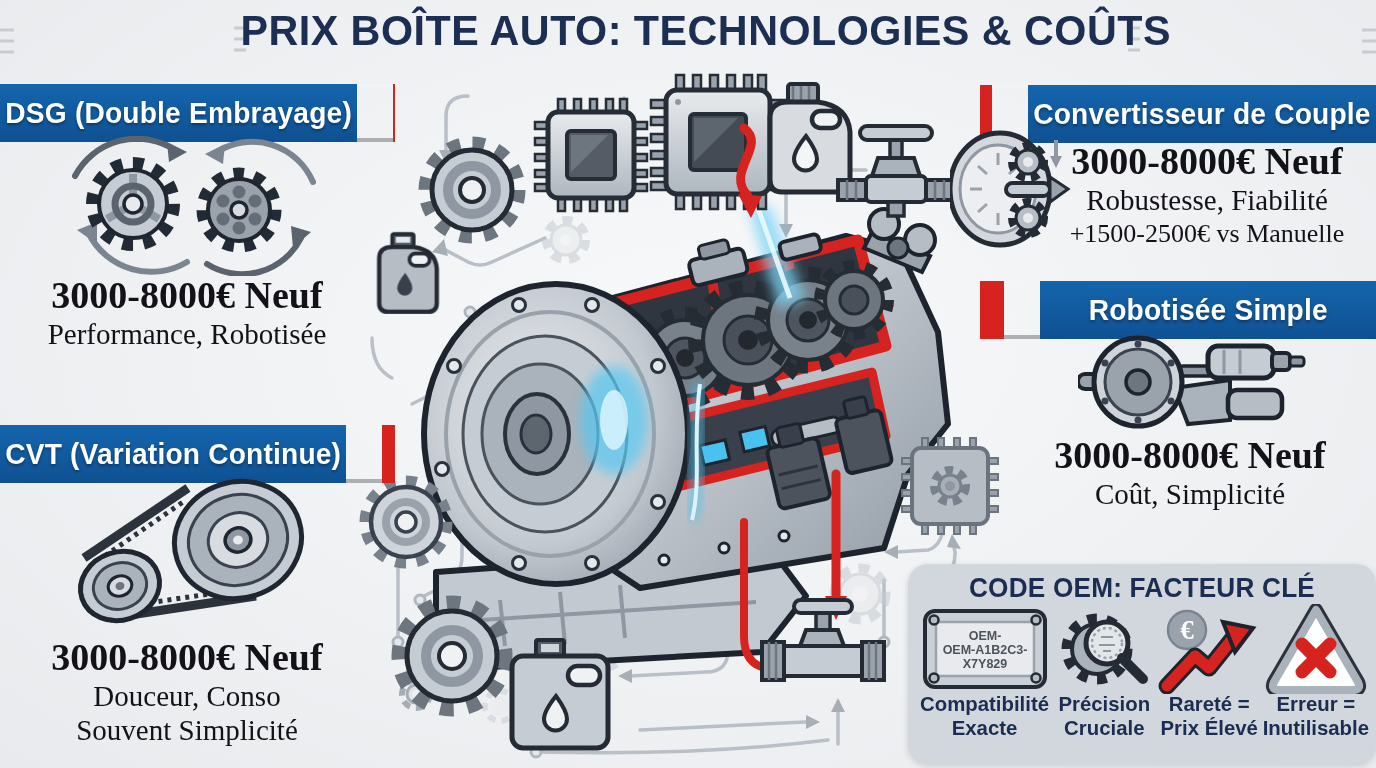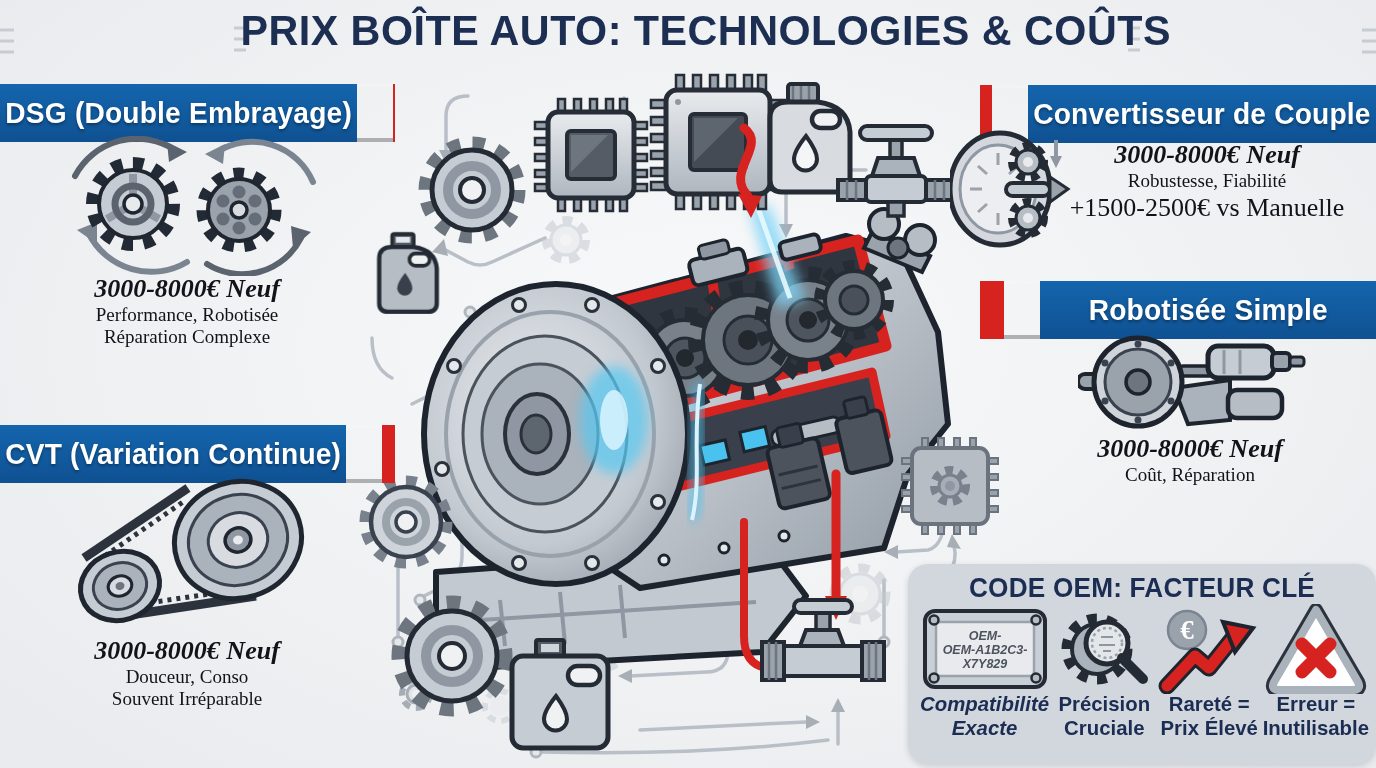--- a/index.html
+++ b/index.html
@@ -17,35 +17,35 @@
   .bar-blue{background:linear-gradient(#1465ad,#0f5192);flex:1;display:flex;align-items:center;justify-content:center;}
   .bar-accent{width:24px;background:#d7231f;}
   .bar-label{color:#fff;font-weight:bold;font-size:29px;letter-spacing:.2px;
     text-shadow:0 2px 3px rgba(0,0,0,.35);transform:scaleX(.97);white-space:nowrap;}
   #dsg-bar{left:0;top:84px;width:395px;}
   #cvt-bar{left:0;top:425px;width:395px;}
   #conv-bar{left:980px;top:85px;width:396px;}
   #robo-bar{left:980px;top:281px;width:396px;}
   
   .tblock{text-align:center;color:#141219;font-family:"Liberation Serif",serif;}
-  .price{font-weight:bold;font-size:26px;line-height:1.15;font-style:italic;}
-  .tline{font-size:19px;line-height:1.17;}
+  .price{font-weight:bold;font-size:38px;line-height:1.15;}
+  .tline{font-size:29px;line-height:1.17;}
   .tline-sm{font-size:26px;line-height:1.25;}
   #dsg-text{left:6px;top:274px;width:362px;}
   #cvt-text{left:6px;top:636px;width:362px;}
   #conv-text{left:1042px;top:140px;width:330px;}
   #robo-text{left:1010px;top:434px;width:360px;}
   
   #oem-panel{left:908px;top:564px;width:468px;height:200px;background:#d2d6dd;
     border-radius:20px;box-shadow:0 2px 6px rgba(40,50,70,.18);}
   #oem-header{margin-top:9px;text-align:center;font-weight:bold;font-size:27px;
     color:#1b2d52;letter-spacing:.2px;transform:scaleX(.97);}
   #oem-items{display:flex;padding:2px 10px 0 10px;}
   .oem-item{flex:1;display:flex;flex-direction:column;align-items:center;}
-  .oem-item.wide{flex:1.18;font-style:italic;}
+  .oem-item.wide{flex:1.18;}
   .oem-icon{height:86px;display:flex;align-items:center;justify-content:center;}
   .oem-caption{font-weight:bold;font-size:21px;color:#1b2d52;text-align:center;
     line-height:1.15;white-space:pre-line;transform:scaleX(.97);}
   svg{display:block;}
 </style>
 </head>
 <body>
 
 <div id="stage">
 
@@ -464,21 +464,20 @@
             <circle cx="-16" cy="-9" r="6.5"></circle>
           </g>
         <circle r="8" fill="#d8dce1" stroke="#1f2630" stroke-width="3.5"></circle>
       </g>
     </svg>
   </div>
 
   <div class="abs tblock" id="dsg-text">
     <div class="price">3000-8000€ Neuf</div>
     <div class="tline">Performance, Robotisée</div>
-    <div class="tline">Réparation Complexe</div>
   </div>
 
   <div class="abs bar" id="cvt-bar">
     <div class="bar-blue">
       <span class="bar-label">CVT (Variation Continue)</span>
     </div>
     <div class="bar-accent"></div>
   </div>
 
   <div class="abs" style="left:58px;top:478px;">
@@ -499,21 +498,21 @@
         <ellipse rx="27" ry="23" fill="#aab2bb" stroke="#39424e" stroke-width="3"></ellipse>
         <ellipse rx="12" ry="10" fill="#d8dce1" stroke="#1f2630" stroke-width="3"></ellipse>
         <ellipse rx="4.5" ry="4" fill="#6d757e"></ellipse>
       </g>
     </svg>
   </div>
 
   <div class="abs tblock" id="cvt-text">
     <div class="price">3000-8000€ Neuf</div>
     <div class="tline">Douceur, Conso</div>
-    <div class="tline">Souvent Irréparable</div>
+    <div class="tline">Souvent Simplicité</div>
   </div>
 
   <div class="abs bar" id="conv-bar">
     <div class="bar-accent"></div>
     <div class="bar-blue">
       <span class="bar-label">Convertisseur de Couple</span>
     </div>
   </div>
 
   <div class="abs" style="left:950px;top:128px;">
@@ -572,21 +571,21 @@
         <circle cx="60" cy="94" r="3.5"></circle>
           <circle cx="27" cy="75" r="3.5"></circle>
           <circle cx="27" cy="37" r="3.5"></circle>
       </g>
       <circle cx="60" cy="56" r="12" fill="#6d757e" stroke="#1d242e" stroke-width="3.5"></circle>
     </svg>
   </div>
 
   <div class="abs tblock" id="robo-text">
     <div class="price">3000-8000€ Neuf</div>
-    <div class="tline">Coût, Réparation</div>
+    <div class="tline">Coût, Simplicité</div>
   </div>
 
   <div class="abs" id="oem-panel">
     <div id="oem-header">CODE OEM: FACTEUR CLÉ</div>
     <div id="oem-items">
 
       <div class="oem-item wide">
         <div class="oem-icon">
           <svg width="124" height="80" viewBox="0 0 124 80">
             <rect x="2" y="2" width="120" height="76" rx="10" fill="#c9cfd6" stroke="#242b34" stroke-width="4"></rect>

